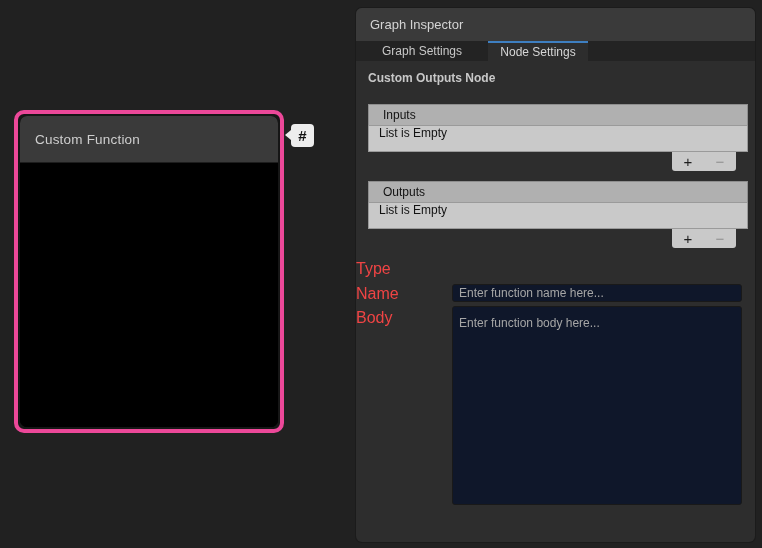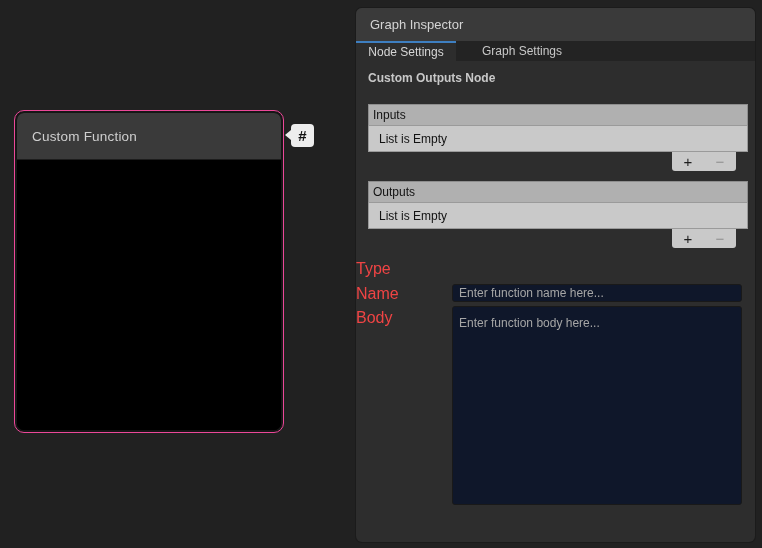--- a/index.html
+++ b/index.html
@@ -8,21 +8,21 @@
     background:#212121;
     font-family:"Liberation Sans","DejaVu Sans",sans-serif;
     position:relative;
     font-size:12px;
     -webkit-font-smoothing:antialiased;
   }
 
   
   .node {
     position:absolute; left:14px; top:110px; width:270px; height:323px;
-    border:1px solid #ec4899; border-radius:10px;
+    border:4px solid #ec4899; border-radius:10px;
     background:#161616; padding:2px;
   }
   .node-inner {
     width:100%; height:100%; border-radius:7px; overflow:hidden;
     display:flex; flex-direction:column; background:#000;
   }
   .node-header {
     height:47px; background:#3A3A3A; border-bottom:1px solid #1d1d1d;
     display:flex; align-items:center; padding-left:15px;
   }
@@ -67,28 +67,28 @@
   .section-title {
     position:absolute; left:12px; top:63px;
     font-weight:bold; font-size:12px; color:#C8C8C8;
   }
 
   
   .rlist { position:absolute; left:12px; width:380px; }
   .rlist-header {
     height:22px; background:#B0B0B0; border:1px solid #8E8E8E;
     border-bottom:1px solid #9A9A9A;
-    display:flex; align-items:center; padding-left:4px;
+    display:flex; align-items:center; padding-left:14px;
     color:#121212; font-size:12px;
   }
   .rlist-row {
     height:26px; background:#C9C9C9;
     border-left:1px solid #9A9A9A; border-right:1px solid #9A9A9A;
     border-bottom:1px solid #9A9A9A;
-    display:flex; align-items:center; padding-left:10px;
+    display:flex; align-items:flex-start; padding-left:10px;
     color:#121212; font-size:12px;
   }
   .rlist-footer {
     position:relative; height:19px;
   }
   .rlist-footerchip {
     position:absolute; right:12px; top:0; width:64px; height:19px;
     background:#C9C9C9; border-radius:0 0 3px 3px;
     display:flex; align-items:center; justify-content:space-around;
   }
@@ -141,25 +141,25 @@
   <span class="badge-glyph">#</span>
 </div>
 
 <div class="inspector">
 
   <div class="insp-header">
     <span class="insp-title">Graph Inspector</span>
   </div>
 
   <div class="tabbar">
+    <div class="tab inactive">
+      <span>Graph Settings</span>
+    </div>
     <div class="tab active">
       <span>Node Settings</span>
-    </div>
-    <div class="tab inactive">
-      <span>Graph Settings</span>
     </div>
   </div>
 
   <div class="section-title">Custom Outputs Node</div>
 
   <div class="rlist" style="top:96px;">
     <div class="rlist-header">
       <span>Inputs</span>
     </div>
     <div class="rlist-row">

